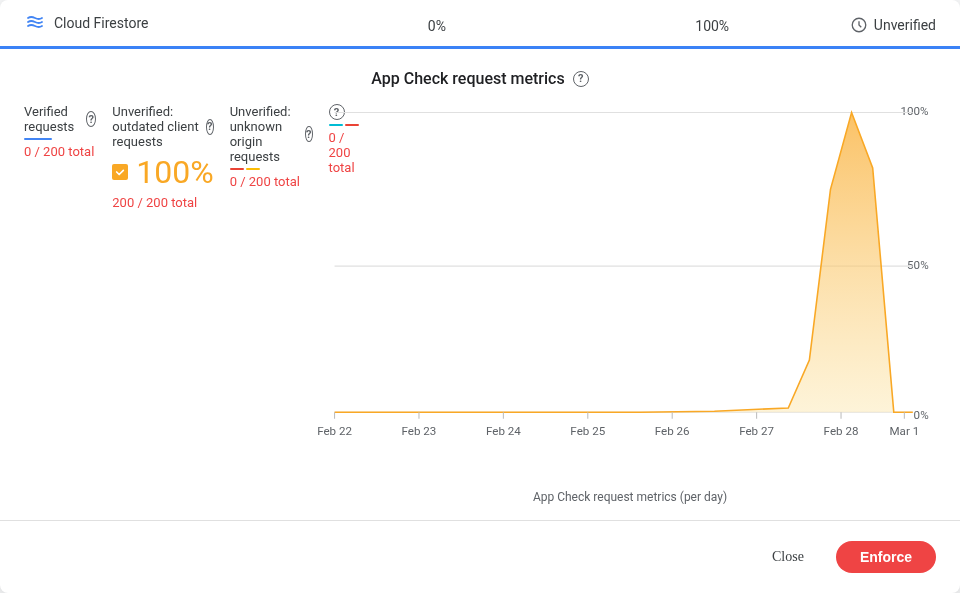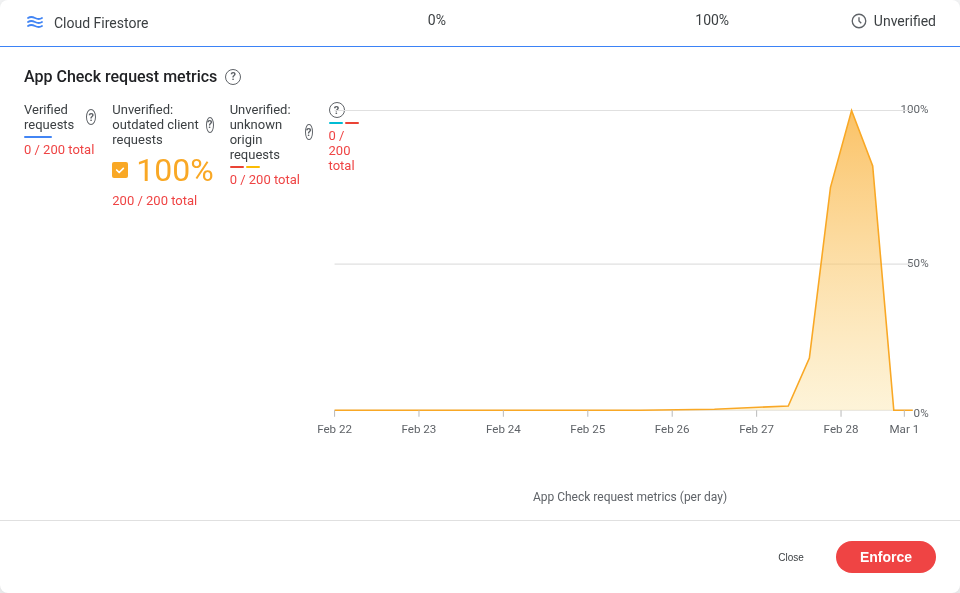--- a/index.html
+++ b/index.html
@@ -17,23 +17,23 @@
       box-shadow: 0 4px 20px rgba(0,0,0,0.18);
       width: 960px;
       min-height: 593px;
       display: flex;
       flex-direction: column;
       overflow: hidden;
     }
     
     .top-bar {
       display: flex;
-      align-items: flex-start;
+      align-items: flex-end;
       padding: 12px 24px;
-      border-bottom: 1px solid #3b82f6;
+      border-bottom: 3px solid #3b82f6;
       gap: 0;
     }
     .top-bar-service {
       display: flex;
       align-items: center;
       gap: 8px;
       flex: 1;
     }
     .firestore-icon {
       width: 22px;
@@ -71,20 +71,21 @@
       flex: 1;
       padding: 20px 24px 16px 24px;
       display: flex;
       flex-direction: column;
     }
     .section-header {
       display: flex;
       align-items: center;
       justify-content: space-between;
       margin-bottom: 16px;
+      flex-direction: column;
     }
     .section-title {
       display: flex;
       align-items: center;
       gap: 8px;
       font-size: 16px;
       font-weight: 500;
       color: #202124;
     }
     .help-icon {
@@ -201,25 +202,26 @@
       display: flex;
       justify-content: flex-end;
       align-items: center;
       padding: 12px 24px 20px 24px;
       gap: 12px;
     }
     .btn-close {
       padding: 8px 20px;
       border: none;
       background: transparent;
-      font-size: 10px;
+      font-size: 14px;
       font-weight: 500;
       color: #3c4043;
       border-radius: 4px;
       cursor: pointer;
+      font-family: Liberation Serif, serif;
     }
     .btn-enforce {
       padding: 8px 24px;
       border: none;
       background: #ef4444;
       color: #fff;
       font-size: 14px;
       font-weight: 700;
       border-radius: 20px;
       cursor: pointer;

